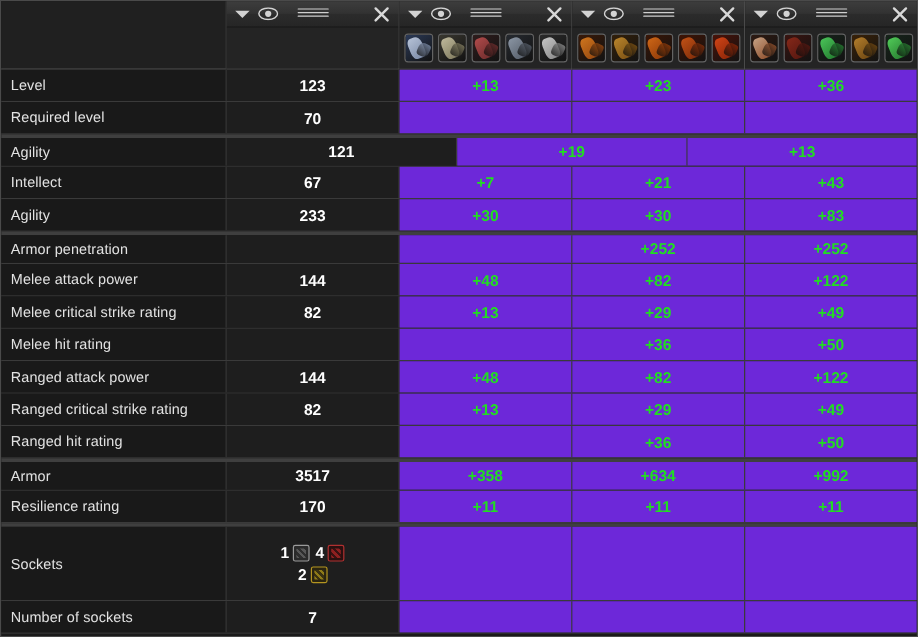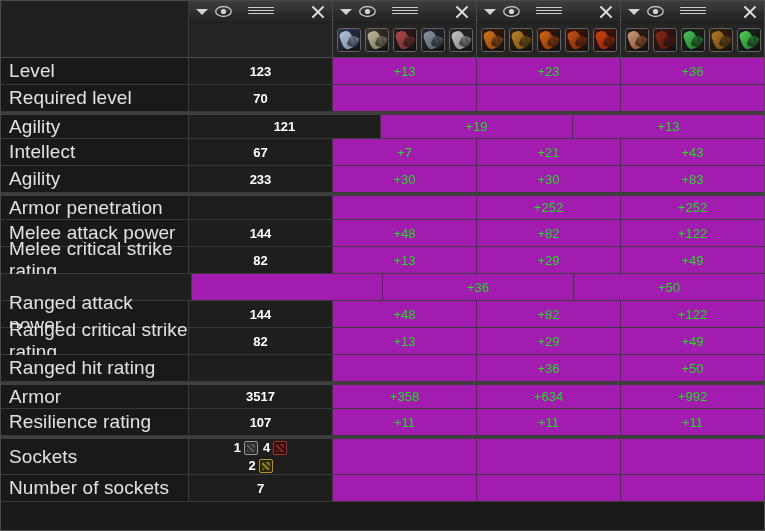--- a/index.html
+++ b/index.html
@@ -153,59 +153,60 @@
   }
   .row {
     display: flex;
     height: 27px;
     box-sizing: border-box;
     border-bottom: 1px solid #3a3a3a;
   }
   .row.group-start {
     border-top: 3px solid #3f3f3f;
   }
-  .row.tall { height: 39px; }
+  .row.tall { height: 65px; }
 
   .cell-label {
     width: 188px;
     flex: 0 0 188px;
     box-sizing: border-box;
     border-right: 1px solid #3b3b3b;
     background: #191919;
     display: flex;
     align-items: center;
     padding-left: 8px;
     color: #e2e2e2;
-    font-size: 19px;
+    font-size: 12px;
     letter-spacing: 0.1px;
   }
   .cell-base {
     flex: 1 1 0;
     min-width: 0;
     box-sizing: border-box;
     border-right: 1px solid #3b3b3b;
     background: #1e1e1e;
     display: flex;
     align-items: center;
     justify-content: center;
     color: #ffffff;
     font-weight: bold;
     font-size: 13px;
   }
   .cell-delta {
     flex: 1 1 0;
     min-width: 0;
     box-sizing: border-box;
     border-right: 1px solid #3b3b3b;
-    background: #a21caf;
+    background: #6d28d9;
     display: flex;
     align-items: center;
     justify-content: center;
     color: #22dd22;
     font-size: 13px;
+    font-weight: bold;
   }
   .cell-delta:last-child { border-right: none; }
 
   
   .sockets-wrap {
     display: flex;
     flex-direction: column;
     align-items: center;
     justify-content: center;
     gap: 3px;
@@ -470,20 +471,21 @@
           <div class="cell-delta">+122</div>
         </div>
         <div class="row">
           <div class="cell-label">Melee critical strike rating</div>
           <div class="cell-base">82</div>
           <div class="cell-delta">+13</div>
           <div class="cell-delta">+29</div>
           <div class="cell-delta">+49</div>
         </div>
         <div class="row">
+          <div class="cell-label">Melee hit rating</div>
           <div class="cell-base"></div>
           <div class="cell-delta"></div>
           <div class="cell-delta">+36</div>
           <div class="cell-delta">+50</div>
         </div>
         <div class="row">
           <div class="cell-label">Ranged attack power</div>
           <div class="cell-base">144</div>
           <div class="cell-delta">+48</div>
           <div class="cell-delta">+82</div>
@@ -505,21 +507,21 @@
         </div>
         <div class="row group-start">
           <div class="cell-label">Armor</div>
           <div class="cell-base">3517</div>
           <div class="cell-delta">+358</div>
           <div class="cell-delta">+634</div>
           <div class="cell-delta">+992</div>
         </div>
         <div class="row">
           <div class="cell-label">Resilience rating</div>
-          <div class="cell-base">107</div>
+          <div class="cell-base">170</div>
           <div class="cell-delta">+11</div>
           <div class="cell-delta">+11</div>
           <div class="cell-delta">+11</div>
         </div>
         <div class="row tall group-start">
           <div class="cell-label">Sockets</div>
           <div class="cell-base">
             <div class="sockets-wrap">
               <div class="sockets-line">
                 <span class="socket-group">

